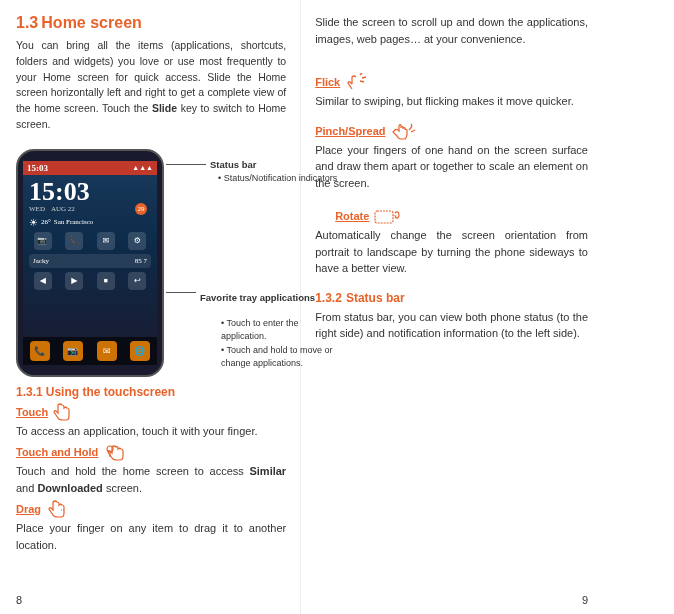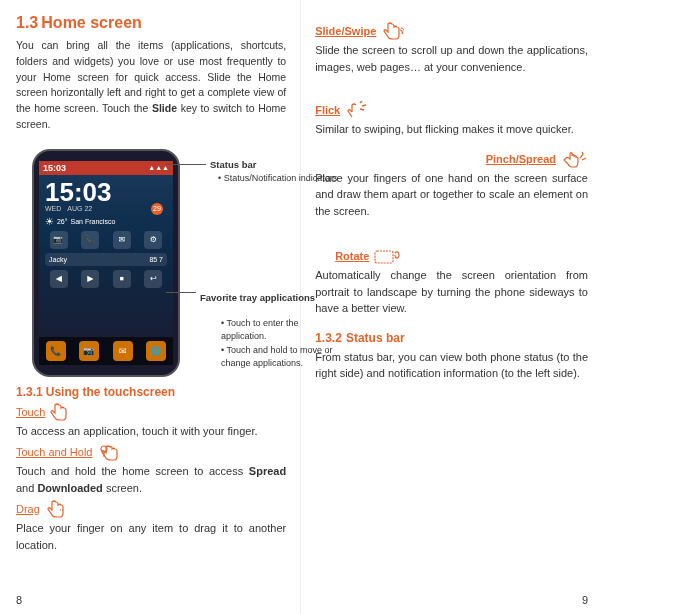--- a/index.html
+++ b/index.html
@@ -42,21 +42,21 @@
     .subsection-title {
       font-size: 13px;
       font-weight: bold;
       color: #e8622a;
       margin-top: 8px;
       margin-bottom: 5px;
     }
 
     .gesture-heading {
       font-size: 11px;
-      font-weight: normal;
+      font-weight: bold;
       color: #e8622a;
       text-decoration: underline;
       margin-top: 2px;
       margin-bottom: 2px;
       display: flex;
       align-items: center;
       gap: 4px;
       text-align: center;
     }
 
@@ -232,21 +232,21 @@
     </div>
 
     <p class="body-text">
       <span>You can bring all the items (applications, shortcuts, folders and widgets) you love or use most frequently to your Home screen for quick access. Slide the Home screen horizontally left and right to get a complete view of the home screen. Touch the</span>
       <strong>Slide</strong>
       <span>key to switch to Home screen.</span>
     </p>
 
     <div style="position:relative; height:240px; margin-bottom:4px;">
 
-      <div class="phone-container" style="left:16px; position:absolute;">
+      <div class="phone-container" style="left:0; position:absolute;font-family:Liberation Serif, serif;">
         <div class="phone-body">
           <div class="phone-screen">
 
             <div class="status-bar">
               <span class="status-time">15:03</span>
               <span class="status-icons">▲▲▲</span>
             </div>
 
             <div class="clock-area">
               <div class="clock-time">15:03</div>
@@ -335,21 +335,21 @@
     <div class="gesture-heading">
       <span>Touch and Hold</span>
       <svg width="22" height="18" viewBox="0 0 22 18">
         <circle cx="8" cy="6" r="3" fill="none" stroke="#e8622a" stroke-width="1.2"></circle>
         <path d="M8 9 L8 14" stroke="#e8622a" stroke-width="1.2"></path>
         <path d="M14 4 C14 4 12 2 10 4 L10 10 L8 8 C7 7 6 8 6 9 L10 15 C11 17 13 17 15 17 L18 17 C20 17 21 15 21 13 L21 8 C21 7 20 6 19 6 C18 5 17 5 16 6 L16 5 C16 4 15 3 14 4Z" fill="none" stroke="#e8622a" stroke-width="1.2"></path>
       </svg>
     </div>
     <p class="gesture-body">
       <span>Touch and hold the home screen to access</span>
-      <strong>Spread</strong>
+      <strong>Similar</strong>
       <span>and</span>
       <strong>Downloaded</strong>
       <span>screen.</span>
     </p>
 
     <div class="gesture-heading">
       <span>Drag</span>
       <svg width="22" height="18" viewBox="0 0 22 18">
         <path d="M12 2 C12 2 10 0 8 2 L8 10 L6 8 C5 7 4 8 4 9 L8 15 C9 17 11 17 13 17 L16 17 C18 17 19 15 19 13 L19 7 C19 6 18 5 17 5 C16 4 15 4 14 5 L14 4 C14 3 13 2 12 2Z" fill="none" stroke="#e8622a" stroke-width="1.2"></path>
         <path d="M16 10 L20 10" stroke="#e8622a" stroke-width="1" stroke-dasharray="1,1"></path>
@@ -357,53 +357,45 @@
     </div>
     <p class="gesture-body">Place your finger on any item to drag it to another location.</p>
 
     <div style="position:absolute; bottom:8px; left:16px;">
       <span>8</span>
     </div>
   </div>
 
   <div class="page-right">
 
-    <div class="right-gesture-heading">
-      <span>Slide/Swipe</span>
-      <svg width="24" height="18" viewBox="0 0 24 18">
-        <path d="M12 2 C12 2 10 0 8 2 L8 10 L6 8 C5 7 4 8 4 9 L8 15 C9 17 11 17 13 17 L16 17 C18 17 19 15 19 13 L19 7 C19 6 18 5 17 5 C16 4 15 4 14 5 L14 4 C14 3 13 2 12 2Z" fill="none" stroke="#e8622a" stroke-width="1.2"></path>
-        <path d="M20 8 C22 8 23 10 22 12" stroke="#e8622a" stroke-width="1.2" fill="none"></path>
-        <path d="M21 6 C24 6 25 9 24 12" stroke="#e8622a" stroke-width="1" fill="none"></path>
-      </svg>
-    </div>
     <p class="gesture-body">Slide the screen to scroll up and down the applications, images, web pages… at your convenience.</p>
 
     <div class="right-gesture-heading" style="margin-top:26px;text-align:right;">
       <span>Flick</span>
       <svg width="24" height="18" viewBox="0 0 24 18">
         <path d="M12 4 C12 4 10 2 8 4 L8 11" stroke="#e8622a" stroke-width="1.2" fill="none"></path>
         <path d="M8 11 L6 9 C5 8 4 9 4 10 L8 16" stroke="#e8622a" stroke-width="1.2" fill="none"></path>
         <path d="M16 2 L18 0" stroke="#e8622a" stroke-width="1.5"></path>
         <path d="M18 5 L22 4" stroke="#e8622a" stroke-width="1.5"></path>
         <path d="M16 8 L20 9" stroke="#e8622a" stroke-width="1.5"></path>
       </svg>
     </div>
     <p class="gesture-body">Similar to swiping, but flicking makes it move quicker.</p>
 
-    <div class="right-gesture-heading" style="margin-top:12px;justify-content:flex-end;">
+    <div class="right-gesture-heading" style="margin-top:12px;">
       <span>Pinch/Spread</span>
       <svg width="28" height="18" viewBox="0 0 28 18">
         <path d="M8 14 C8 14 6 12 4 10 L6 8 C7 7 9 8 10 9 L10 4 C10 3 11 2 12 3 L12 6 C12 5 13 4 14 5 L14 7 C14 6 15 5 16 6 L16 8 C16 7 17 7 18 8 L18 12 C18 14 17 16 16 17 L12 17 C10 17 9 16 8 14Z" fill="none" stroke="#e8622a" stroke-width="1.2"></path>
         <path d="M20 8 C22 6 24 4 22 2" stroke="#e8622a" stroke-width="1.2" fill="none"></path>
         <path d="M22 10 L26 8" stroke="#e8622a" stroke-width="1.2"></path>
       </svg>
     </div>
     <p class="gesture-body">Place your fingers of one hand on the screen surface and draw them apart or together to scale an element on the screen.</p>
 
-    <div class="right-gesture-heading" style="margin-top:28px;padding-left:20px;">
+    <div class="right-gesture-heading" style="margin-top:16px;padding-left:20px;">
       <span>Rotate</span>
       <svg width="28" height="18" viewBox="0 0 28 18">
         <rect x="2" y="4" width="18" height="12" rx="2" fill="none" stroke="#e8622a" stroke-width="1.2" stroke-dasharray="2,1"></rect>
         <path d="M22 6 C24 4 26 5 26 8 C26 11 24 12 22 10" stroke="#e8622a" stroke-width="1.2" fill="none"></path>
         <path d="M22 10 L21 8 L24 9Z" fill="#e8622a"></path>
       </svg>
     </div>
     <p class="gesture-body">Automatically change the screen orientation from portrait to landscape by turning the phone sideways to have a better view.</p>
 
     <div style="margin-top:14px; margin-bottom:4px; display:flex; align-items:baseline; gap:4px;">

